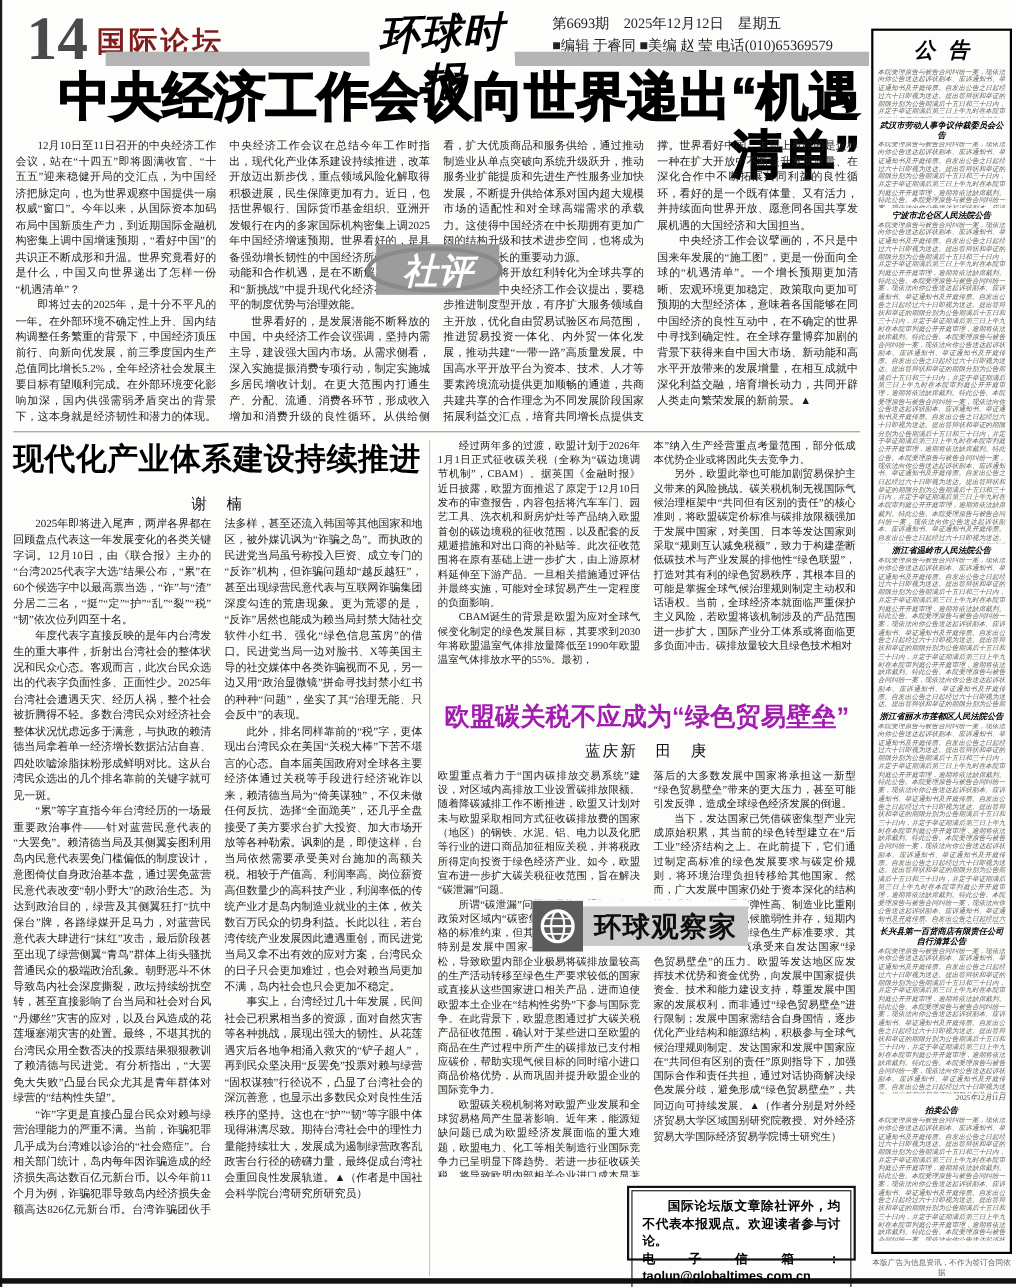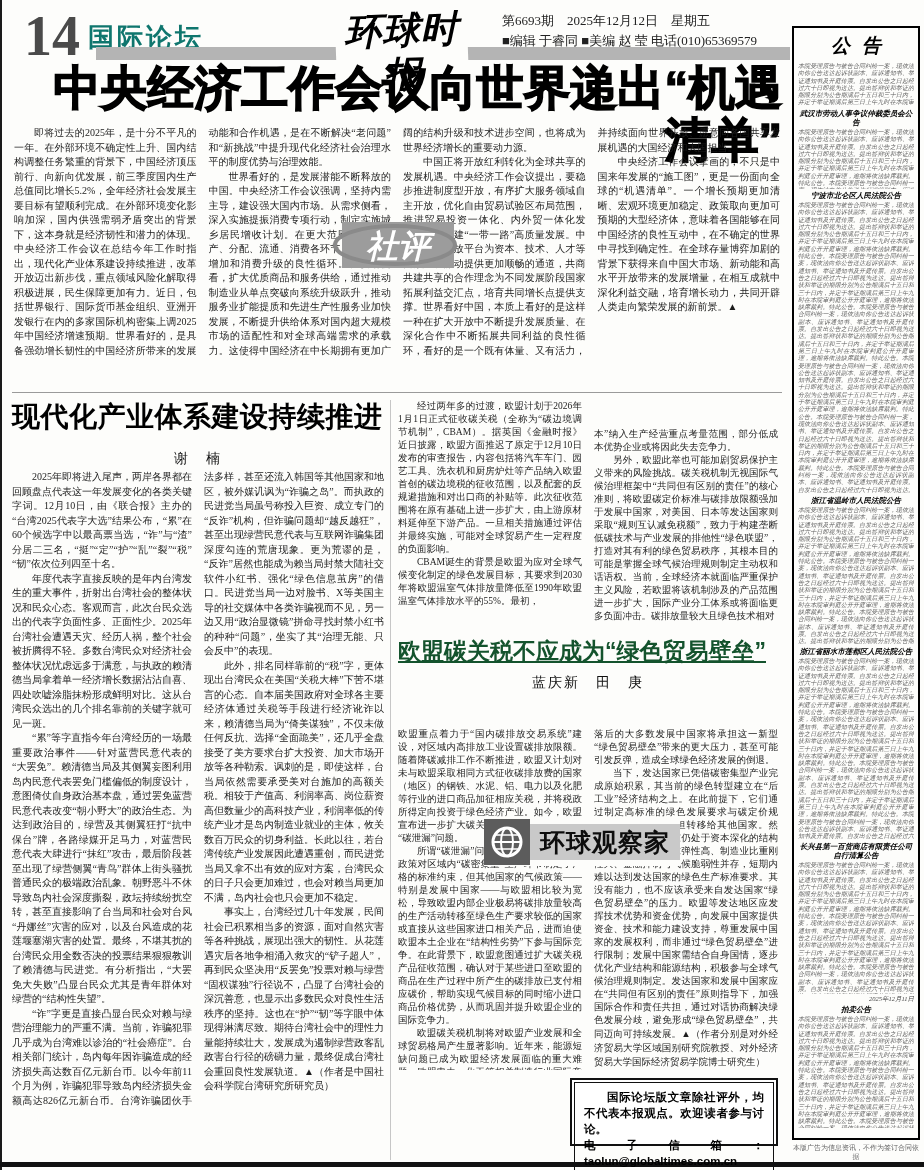--- a/index.html
+++ b/index.html
@@ -1,46 +1,46 @@
 <!DOCTYPE html>
 <html lang="zh"><head>
 <meta charset="utf-8">
 <style>
   html,body{margin:0;padding:0;background:#e8e8e4;}
   #paper{position:relative;width:924px;height:1170px;background:#fdfdfb;overflow:hidden;
          font-family:"Liberation Serif", serif;color:#1c1c1c;}
   .abs{position:absolute;}
   
   .pgnum{font-size:56px;font-weight:700;color:#4a4a4a;line-height:1;font-family:"Liberation Serif",serif;}
-  .section-title{font-size:26px;font-weight:900;letter-spacing:3px;color:#0f766e;
+  .section-title{font-size:26px;font-weight:900;letter-spacing:3px;color:#7f1d1d;
                  font-family:"Liberation Sans",sans-serif;}
   .graybar{background:#b4b4b4;}
   .masthead{background:#fdfdfb;text-align:center;font-family:"Liberation Sans",sans-serif;
             font-weight:900;font-style:italic;font-size:37px;line-height:44px;
             transform:rotate(-2deg);letter-spacing:1px;color:#000;}
   .issue-line,.editor-line{font-size:13px;color:#222;white-space:nowrap;}
   
   .headline1{font-family:"Liberation Sans",sans-serif;font-weight:900;font-size:47px;
              line-height:1.1;letter-spacing:0px;color:#000;text-align:right;
              -webkit-text-stroke:1.4px #000;}
   .body-cols{column-gap:12px;text-align:justify;overflow:hidden;}
   .cols4{column-count:4;font-size:10px;line-height:14.5px;}
   .cols2{column-count:2;font-size:10px;line-height:14.5px;}
   .par{margin:0;text-indent:2em;}
-  .par.cont{text-indent:0;margin-top:28px;}
+  .par.cont{text-indent:0;}
   .par b{font-family:"Liberation Sans",sans-serif;font-weight:400;}
   .seg{text-align:justify;overflow:hidden;font-size:9.5px;line-height:13px;}
   
   .stamp{display:flex;align-items:center;justify-content:flex-start;}
   
   .title2{font-family:"Liberation Sans",sans-serif;font-weight:900;font-size:28px;color:#000;
           letter-spacing:.5px;white-space:nowrap;}
   .byline{font-size:14px;text-align:center;letter-spacing:2px;color:#111;}
-  .title3{font-family:"Liberation Sans",sans-serif;font-weight:900;font-size:23px;color:#14532d;
-          text-align:left;white-space:nowrap;text-decoration:underline;}
+  .title3{font-family:"Liberation Sans",sans-serif;font-weight:900;font-size:23px;color:#a21caf;
+          text-align:center;white-space:nowrap;}
   .divider-h{background:#9a9a9a;}
   .divider-v{background:#c6c6c6;}
   
   .obs{display:flex;align-items:center;background:#fdfdfb;}
   .obs-sq{width:46px;height:46px;background:#5c5c5c;display:flex;align-items:center;justify-content:center;flex:0 0 46px;}
   .obs-banner{height:36px;background:#c9c9c9;flex:1;display:flex;align-items:center;padding-left:10px;
               font-family:"Liberation Sans",sans-serif;font-weight:900;
               font-size:25px;letter-spacing:1px;color:#0d0d0d;}
   
   .notice-outer{border:2px solid #111;background:#fff;}
@@ -72,20 +72,21 @@
 
   <div class="abs pgnum" style="left:24px;top:8px;">14</div>
   <div class="abs section-title" style="left:88px;top:20px;">国际论坛</div>
   <div class="abs graybar" style="left:96px;top:47px;width:694px;height:13px;"></div>
   <div class="abs masthead" style="left:336px;top:9px;width:132px;">环球时报</div>
   <div class="abs issue-line" style="left:502px;top:12px;">第6693期　2025年12月12日　星期五</div>
   <div class="abs editor-line" style="left:502px;top:32px;">■编辑 于睿同 ■美编 赵 莹 电话(010)65369579</div>
 
   <div class="abs headline1" style="left:10px;top:62px;width:772px;">中央经济工作会议向世界递出“机遇清单”</div>
   <div class="abs body-cols cols4" style="left:14px;top:126px;width:766px;height:262px;">
+      <p class="par">12月10日至11日召开的中央经济工作会议，站在“十四五”即将圆满收官、“十五五”迎来稳健开局的交汇点，为中国经济把脉定向，也为世界观察中国提供一扇权威“窗口”。今年以来，从国际资本加码布局中国新质生产力，到近期国际金融机构密集上调中国增速预期，“看好中国”的共识正不断成形和升温。世界究竟看好的是什么，中国又向世界递出了怎样一份“机遇清单”？</p>
       <p class="par">即将过去的2025年，是十分不平凡的一年。在外部环境不确定性上升、国内结构调整任务繁重的背景下，中国经济顶压前行、向新向优发展，前三季度国内生产总值同比增长5.2%，全年经济社会发展主要目标有望顺利完成。在外部环境变化影响加深，国内供强需弱矛盾突出的背景下，这本身就是经济韧性和潜力的体现。中央经济工作会议在总结今年工作时指出，现代化产业体系建设持续推进，改革开放迈出新步伐，重点领域风险化解取得积极进展，民生保障更加有力。近日，包括世界银行、国际货币基金组织、亚洲开发银行在内的多家国际机构密集上调2025年中国经济增速预期。世界看好的，是具备强劲增长韧性的中国经济所带来的发展动能和合作机遇，是在不断解决“老问题”和“新挑战”中提升现代化经济社会治理水平的制度优势与治理效能。</p>
       <p class="par">世界看好的，是发展潜能不断释放的中国。中央经济工作会议强调，坚持内需主导，建设强大国内市场。从需求侧看，深入实施提振消费专项行动，制定实施城乡居民增收计划。在更大范围内打通生产、分配、流通、消费各环节，形成收入增加和消费升级的良性循环。从供给侧看，扩大优质商品和服务供给，通过推动制造业从单点突破向系统升级跃升，推动服务业扩能提质和先进生产性服务业加快发展，不断提升供给体系对国内超大规模市场的适配性和对全球高端需求的承载力。这使得中国经济在中长期拥有更加广阔的结构升级和技术进步空间，也将成为世界经济增长的重要动力源。</p>
       <p class="par">中国正将开放红利转化为全球共享的发展机遇。中央经济工作会议提出，要稳步推进制度型开放，有序扩大服务领域自主开放，优化自由贸易试验区布局范围，推进贸易投资一体化、内外贸一体化发展，推动共建“一带一路”高质量发展。中国高水平开放平台为资本、技术、人才等要素跨境流动提供更加顺畅的通道，共商共建共享的合作理念为不同发展阶段国家拓展利益交汇点，培育共同增长点提供支撑。世界看好中国，本质上看好的是这样一种在扩大开放中不断提升发展质量、在深化合作中不断拓展共同利益的良性循环，看好的是一个既有体量、又有活力，并持续面向世界开放、愿意同各国共享发展机遇的大国经济和大国担当。</p>
       <p class="par">中央经济工作会议擘画的，不只是中国来年发展的“施工图”，更是一份面向全球的“机遇清单”。一个增长预期更加清晰、宏观环境更加稳定、政策取向更加可预期的大型经济体，意味着各国能够在同中国经济的良性互动中，在不确定的世界中寻找到确定性。在全球存量博弈加剧的背景下获得来自中国大市场、新动能和高水平开放带来的发展增量，在相互成就中深化利益交融，培育增长动力，共同开辟人类走向繁荣发展的新前景。▲</p>
     </div>
 
   <div class="abs stamp" style="left:332px;top:219px;width:126px;height:52px;">
     <svg width="126" height="52" viewBox="0 0 126 52">
       <rect x="10" y="3" width="112" height="46" fill="#9c9c9c"></rect>
       <ellipse cx="63" cy="26" rx="60" ry="19" fill="none" stroke="#8a8a8a" stroke-width="4"></ellipse>

